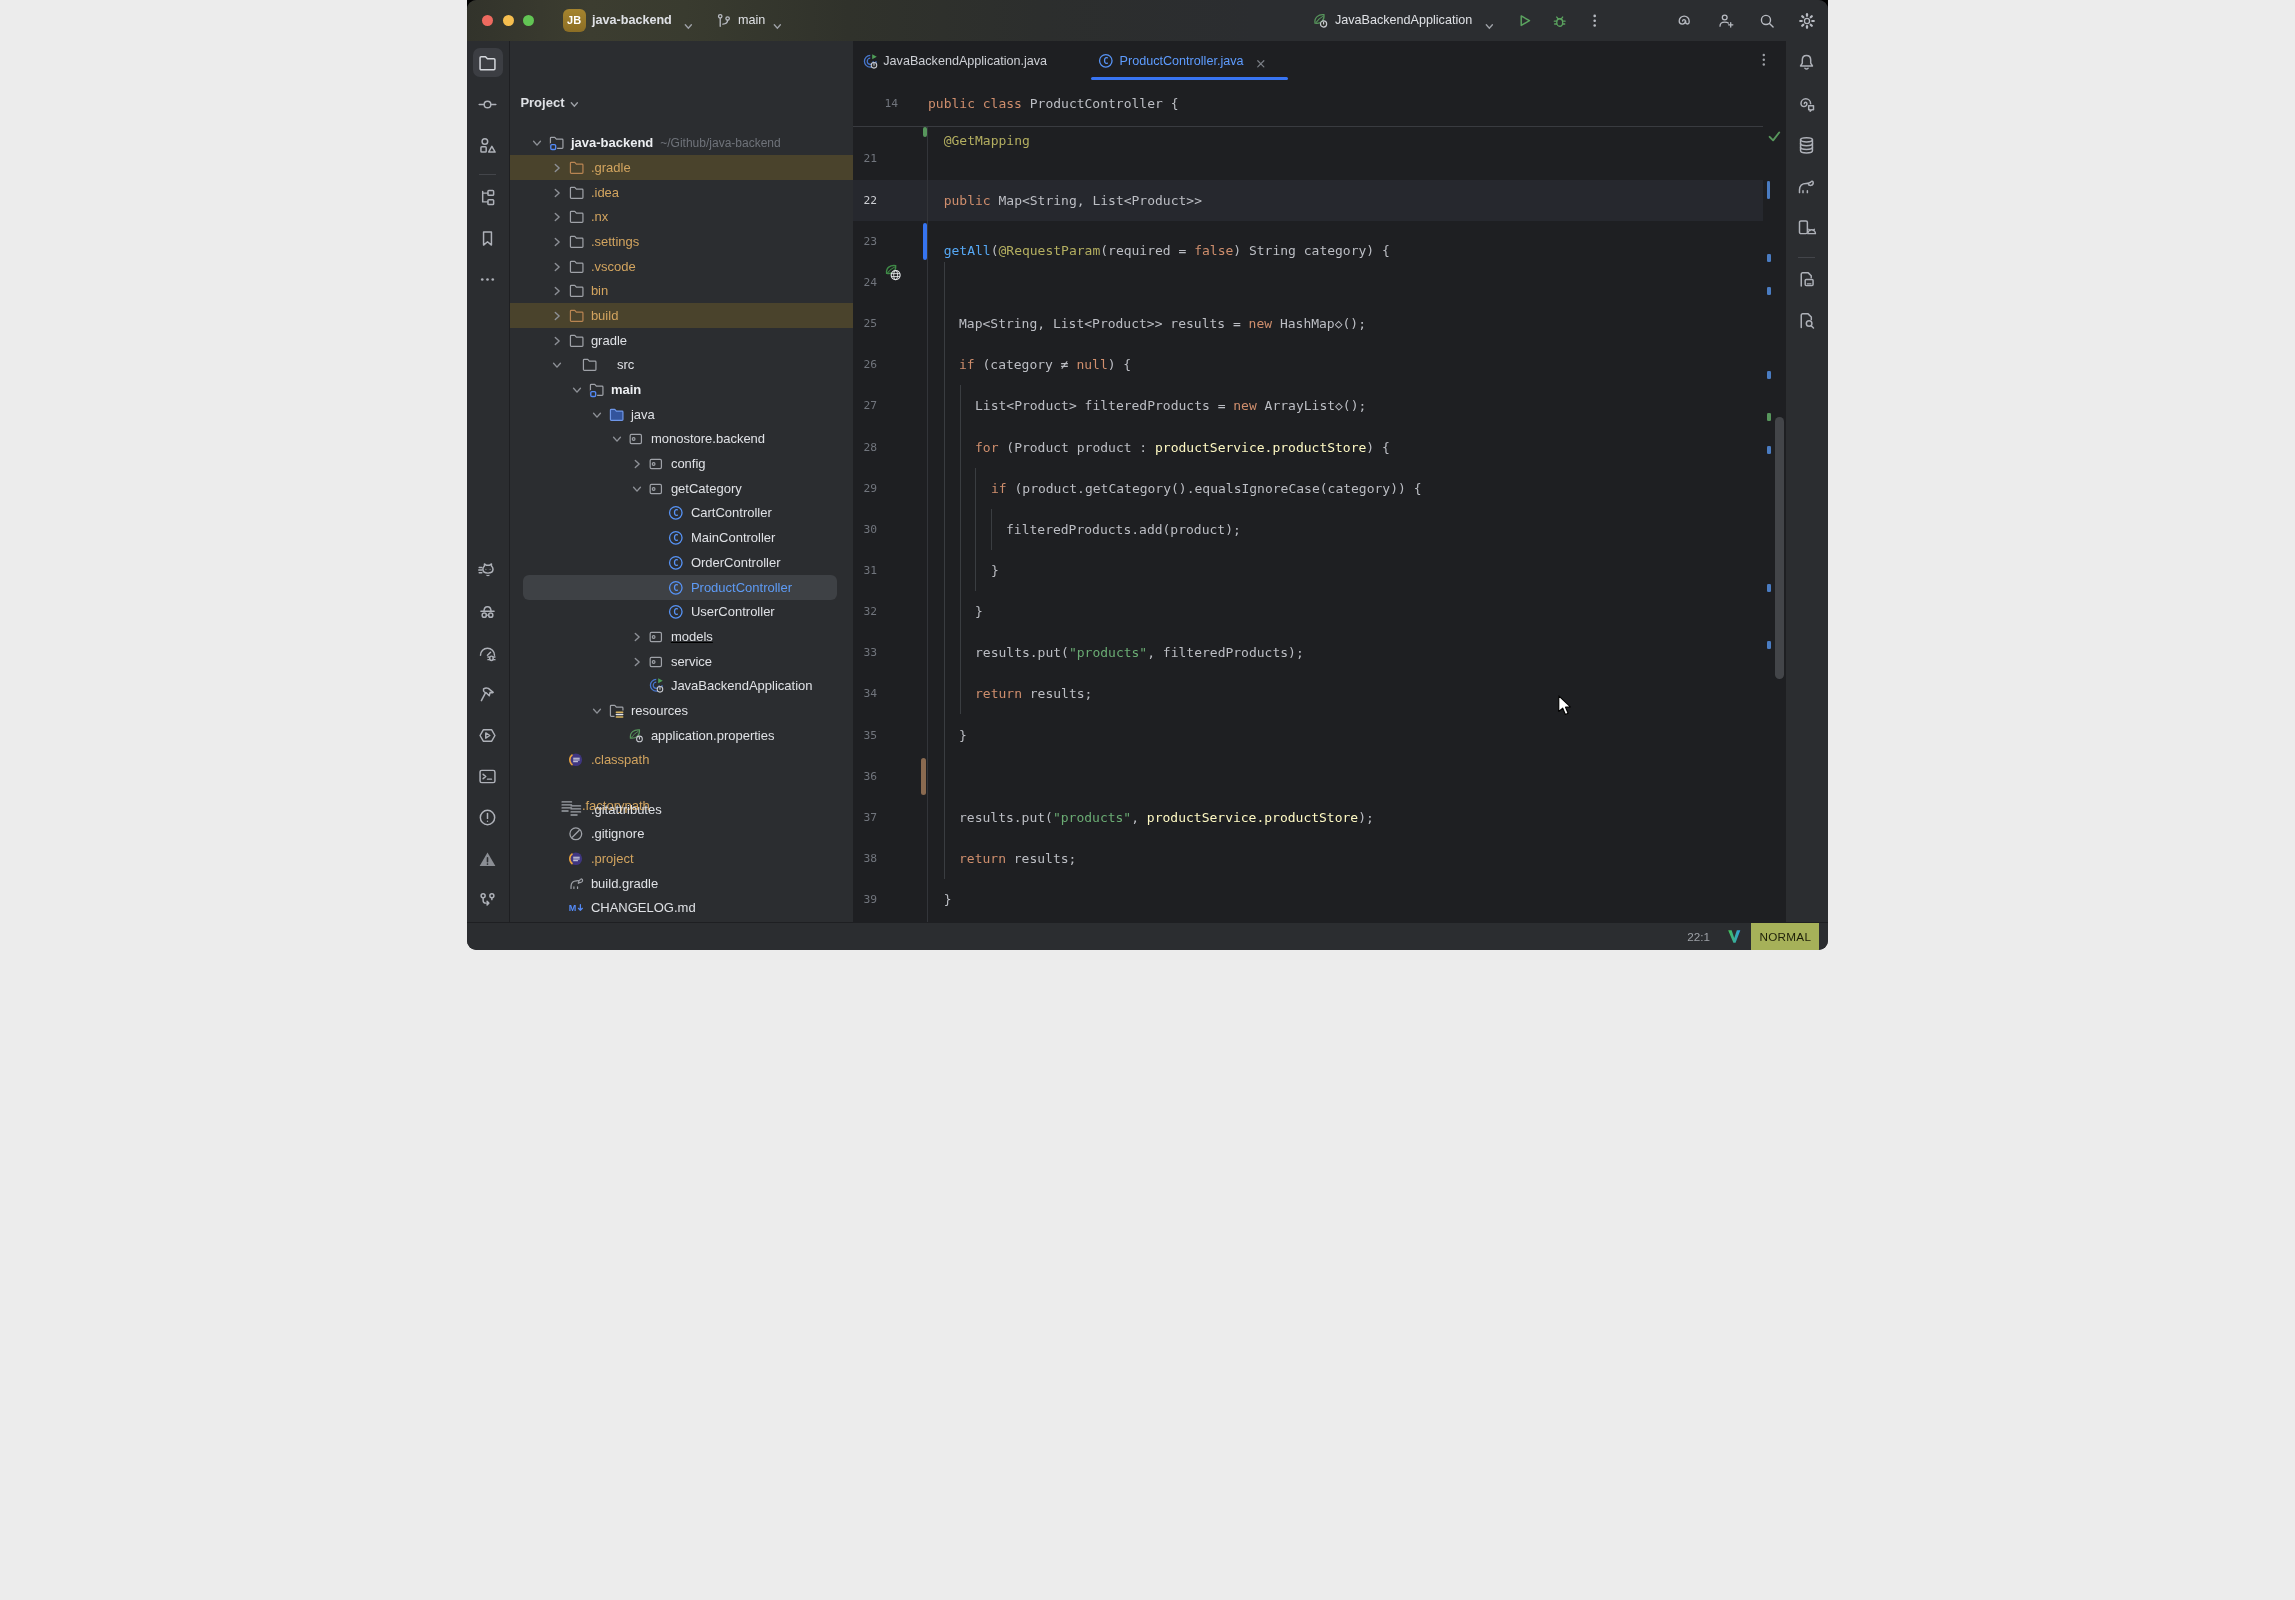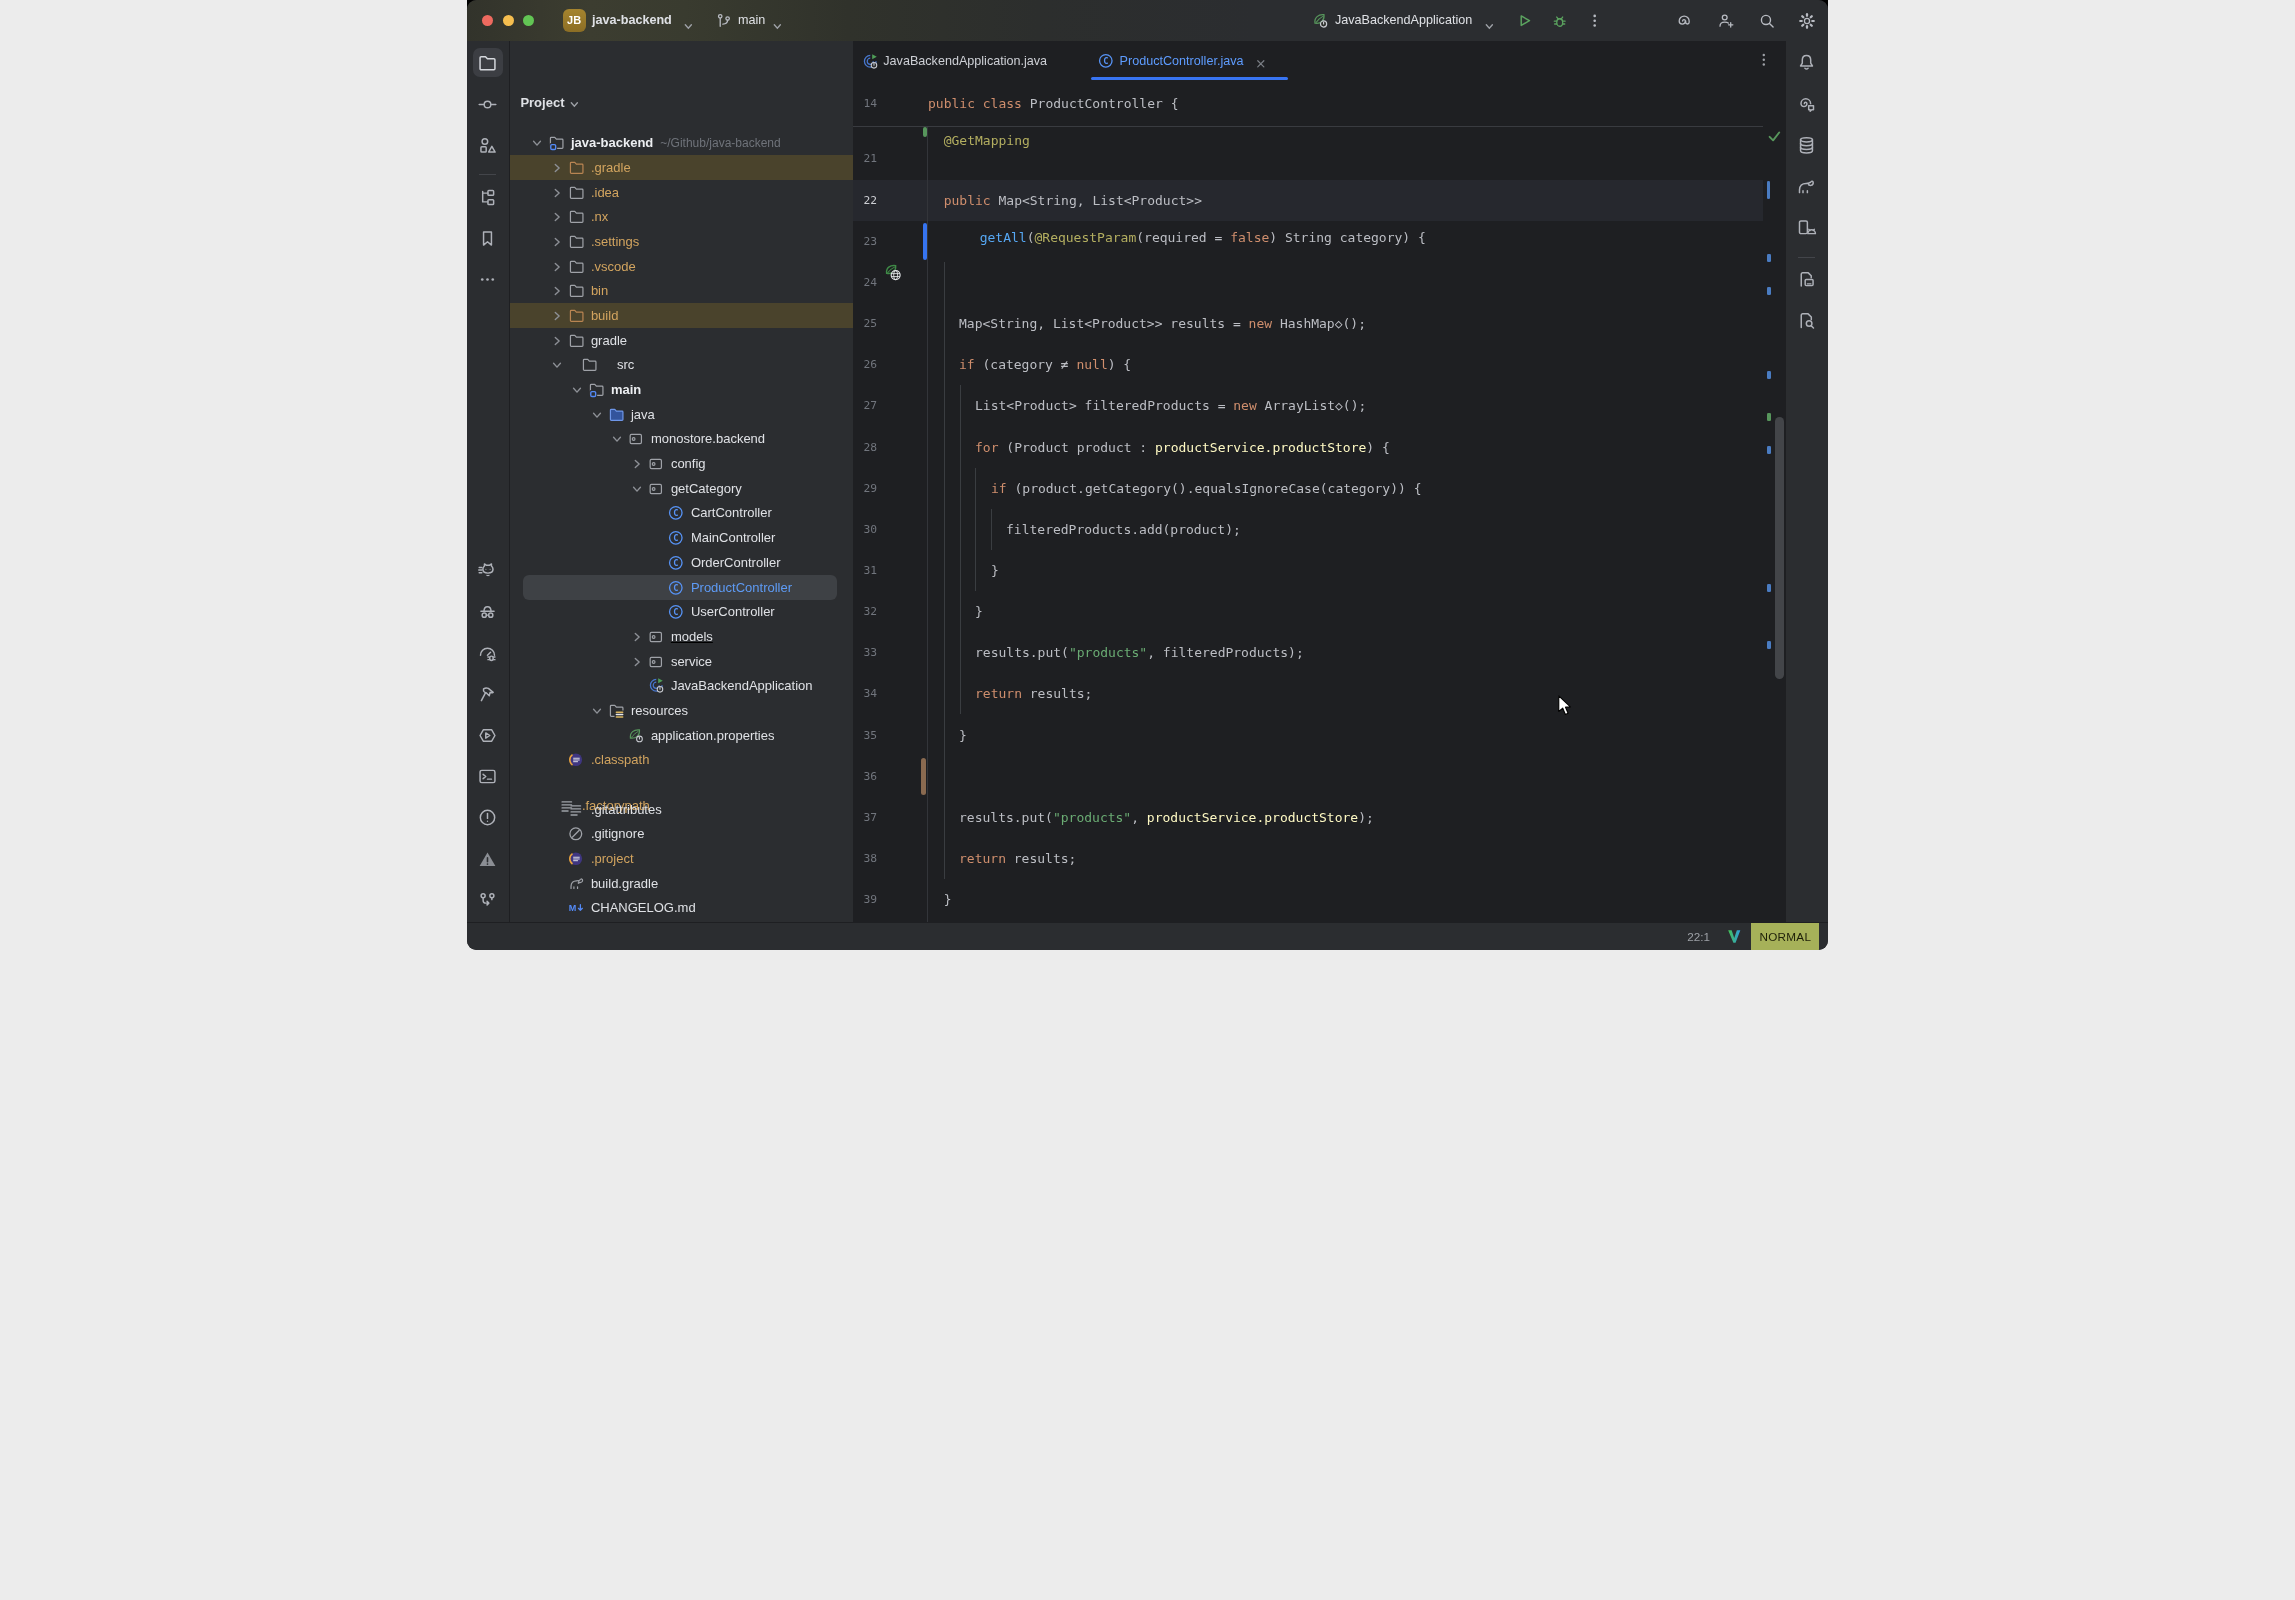--- a/index.html
+++ b/index.html
@@ -57,21 +57,21 @@
   #tab-underline{position:absolute;left:238px;top:36px;width:197px;height:3px;border-radius:1.7px;background:#3874f2;}
   .tabclose{margin-left:12px;width:9.6px;height:9.6px;}
   #tab-kebab{position:absolute;right:14px;top:11.3px;width:15.6px;height:15.6px;}
 
   #sticky{position:absolute;left:0;top:39px;right:22.6px;height:46px;background:#1e1f22;border-bottom:0.9px solid #393b40;}
   .lnum{position:absolute;left:0;width:24px;height:41px;line-height:41px;text-align:right;
     font-family:"DejaVu Sans Mono",monospace;font-size:11.3px;color:#71757d;}
   .lnum.cur{color:#ccced3;}
   .cline{position:absolute;left:75px;height:41px;line-height:41px;white-space:pre;
     font-family:"DejaVu Sans Mono",monospace;font-size:13px;letter-spacing:0;}
-  #sticky .lnum{top:2.6px;}
+  #sticky .lnum{top:2.6px;padding-left:21px;}
   #sticky .cline{top:2.6px;}
   .t-k{color:#cf8e6d;} .t-p{color:#bcbec4;} .t-a{color:#b3ae60;} .t-m{color:#56a8f5;} .t-f{color:#fef9c3;} .t-s{color:#6aab73;}
 
   #codearea{position:absolute;left:0;top:0;right:22.6px;bottom:0;}
   #current-line{position:absolute;left:0;right:0;height:41px;background:#26282e;}
   #gutterline{position:absolute;left:74px;top:86px;bottom:0;width:0.9px;background:#33353a;}
   .iguide{position:absolute;width:0.9px;background:#3a3d41;}
   .gmark{position:absolute;border-radius:2.6px;}
   .m-added{left:70px;width:3.5px;background:#57965c;}
   .m-modified{left:70px;width:3.5px;background:#3674f0;}
@@ -865,21 +865,21 @@
 
     <div id="codearea">
       <div id="current-line" style="top: 139px;"></div>
       <div id="gutterline"></div>
       <div id="code-rows">
             <div class="lnum" style="top: 97px;">21</div>
             <div class="cline" style="top: 79px; padding-left: 15.7px;"><span class="t-a">@GetMapping</span></div>
             <div class="lnum cur" style="top: 139px;">22</div>
             <div class="cline" style="top: 139px; padding-left: 15.7px;"><span class="t-k">public</span><span class="t-p"> Map&lt;String, List&lt;Product&gt;&gt;</span></div>
             <div class="lnum" style="top: 180px;">23</div>
-            <div class="cline" style="top: 176px; padding-left: 15.7px; margin-left: 36px;"><span class="t-m">getAll</span><span class="t-p">(</span><span class="t-a">@RequestParam</span><span class="t-p">(required = </span><span class="t-k">false</span><span class="t-p">) String category) {</span></div>
+            <div class="cline" style="top: 189px; padding-left: 15.7px;"><span class="t-m">getAll</span><span class="t-p">(</span><span class="t-a">@RequestParam</span><span class="t-p">(required = </span><span class="t-k">false</span><span class="t-p">) String category) {</span></div>
             <div class="lnum" style="top: 221px;">24</div>
             <div class="cline" style="top: 221px; padding-left: 0px;"></div>
             <div class="lnum" style="top: 262px;">25</div>
             <div class="cline" style="top: 262px; padding-left: 31px;"><span class="t-p">Map&lt;String, List&lt;Product&gt;&gt; results = </span><span class="t-k">new</span><span class="t-p"> HashMap◇();</span></div>
             <div class="lnum" style="top: 303px;">26</div>
             <div class="cline" style="top: 303px; padding-left: 31px;"><span class="t-k">if</span><span class="t-p"> (category ≠ </span><span class="t-k">null</span><span class="t-p">) {</span></div>
             <div class="lnum" style="top: 344px;">27</div>
             <div class="cline" style="top: 344px; padding-left: 47px;"><span class="t-p">List&lt;Product&gt; filteredProducts = </span><span class="t-k">new</span><span class="t-p"> ArrayList◇();</span></div>
             <div class="lnum" style="top: 386px;">28</div>
             <div class="cline" style="top: 386px; padding-left: 47px;"><span class="t-k">for</span><span class="t-p"> (Product product : </span><span class="t-f">productService.productStore</span><span class="t-p">) {</span></div>

